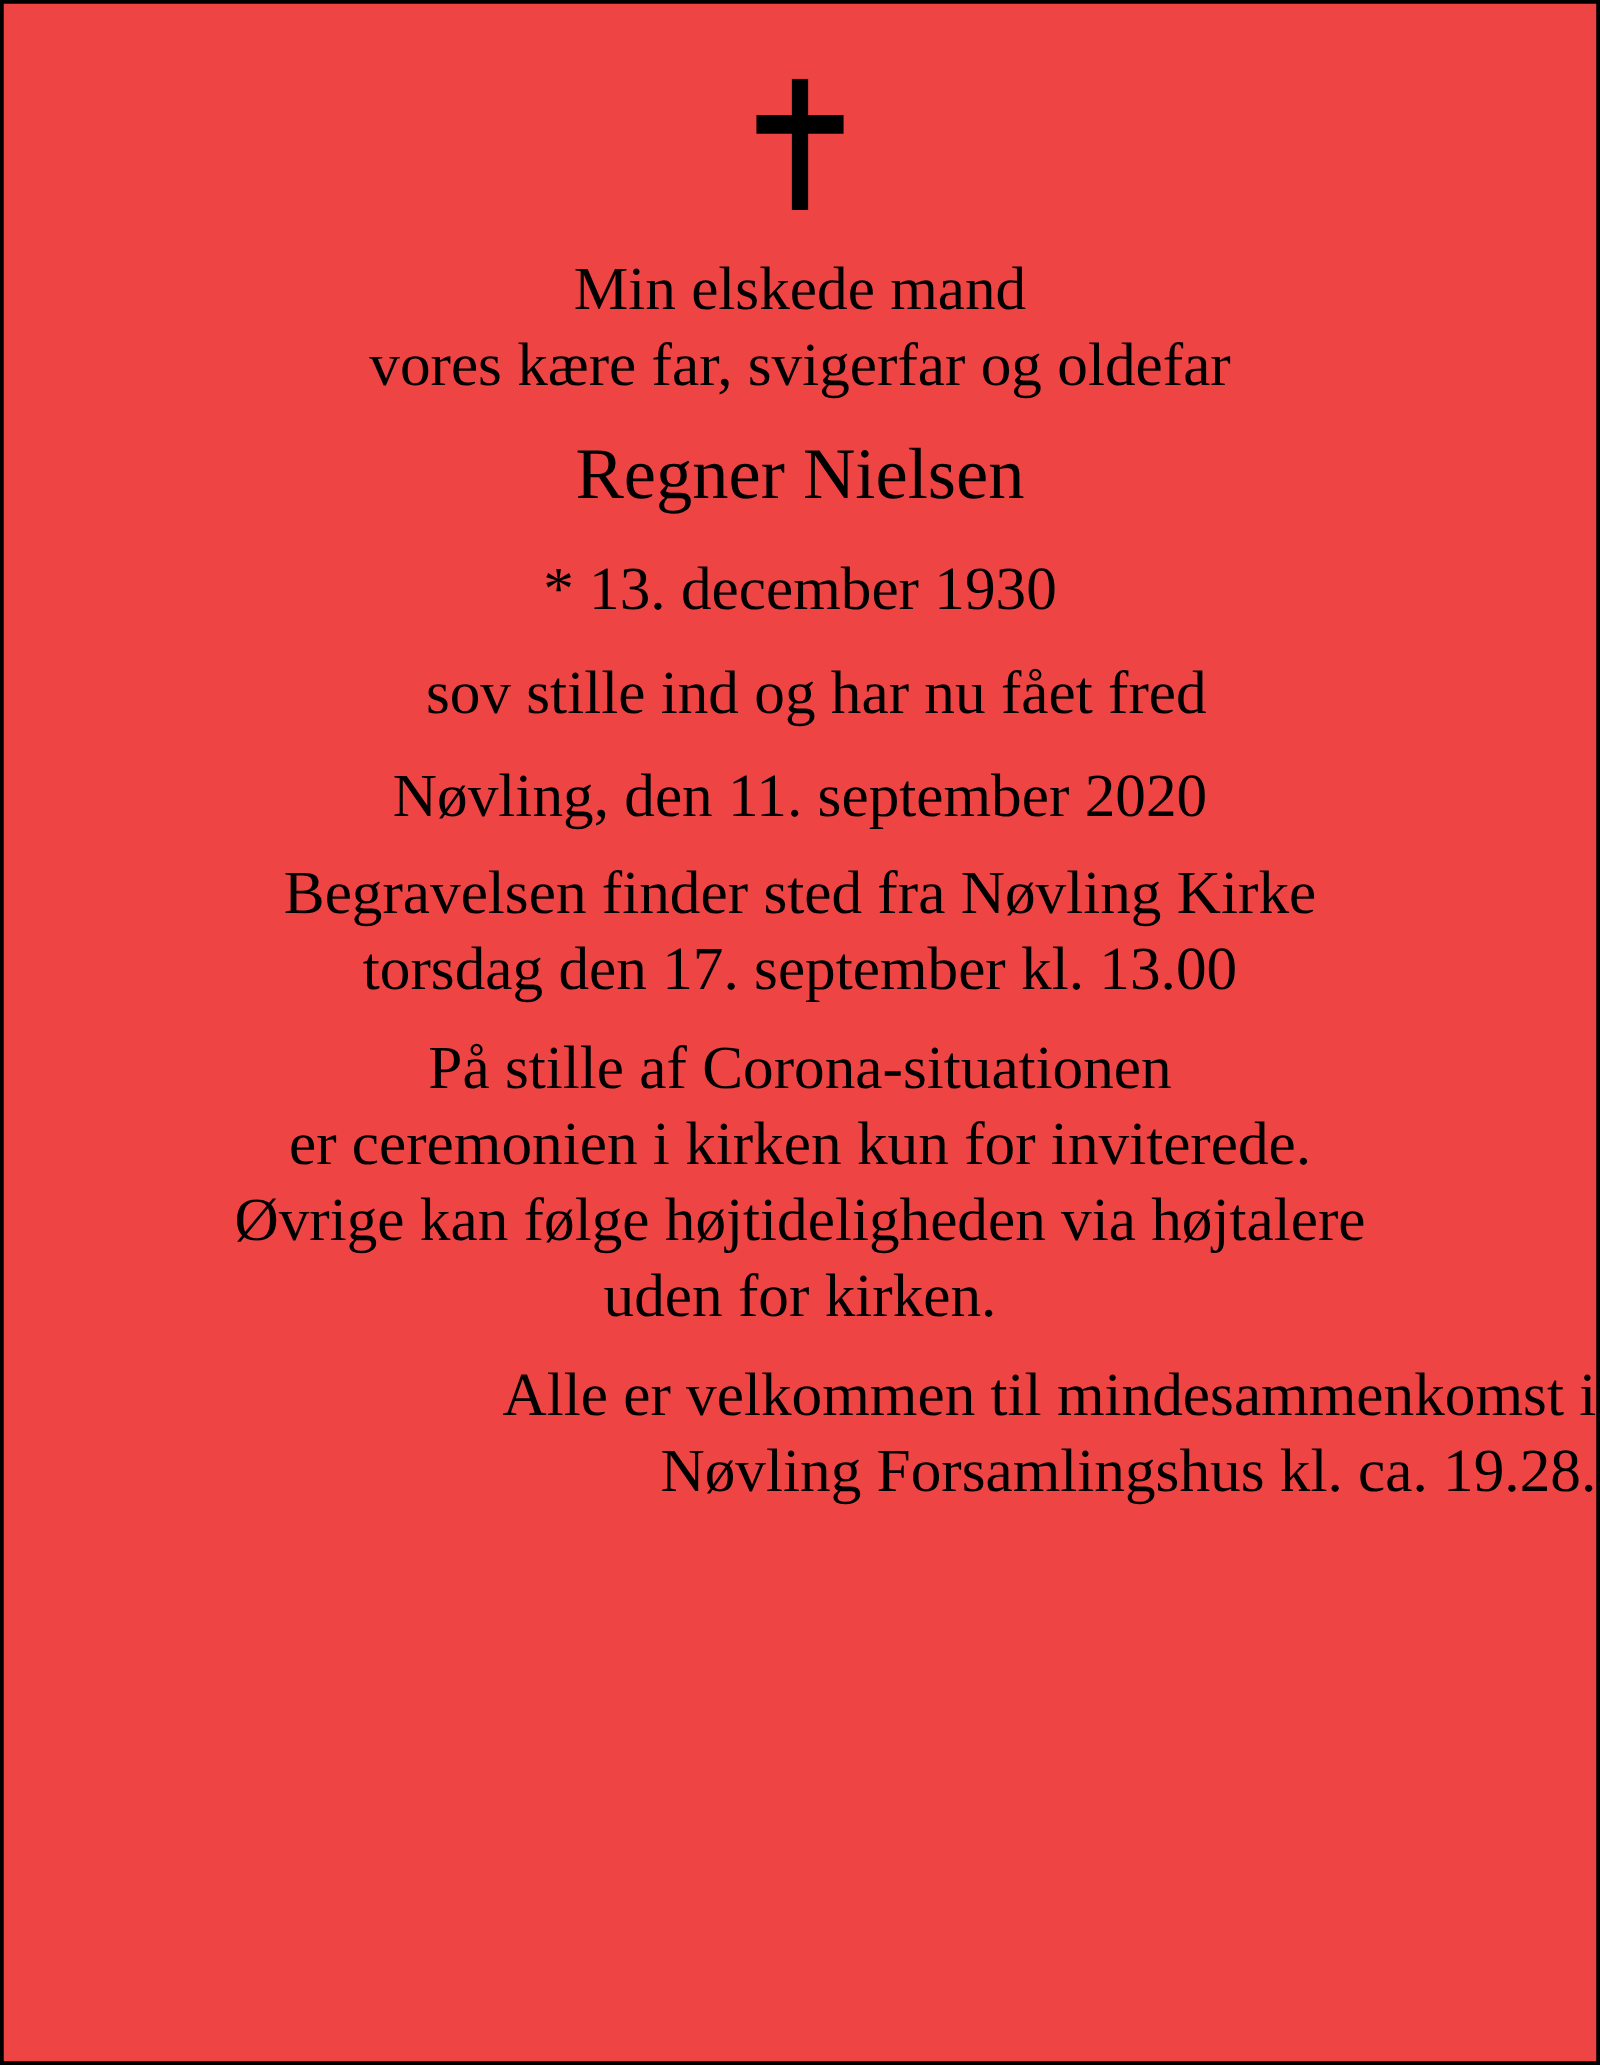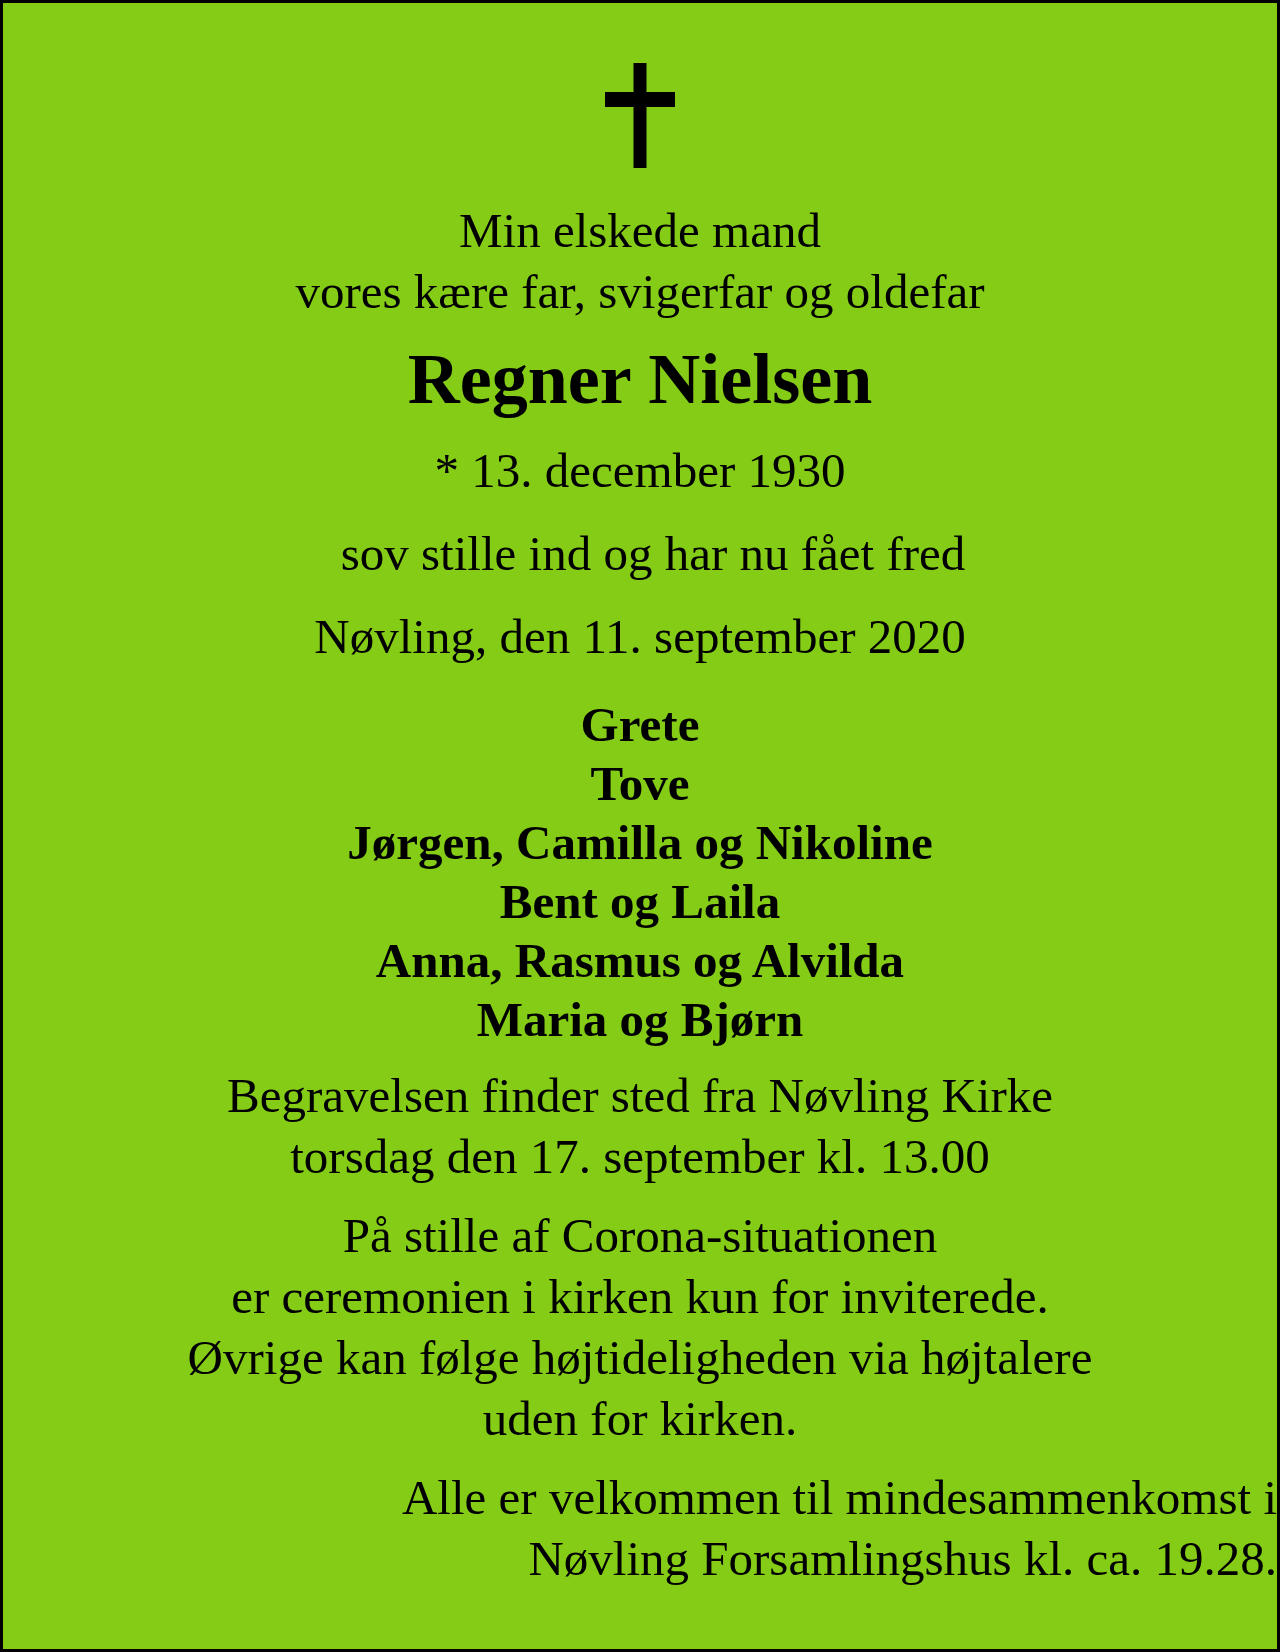--- a/index.html
+++ b/index.html
@@ -4,44 +4,44 @@
 <style>
   html, body {
     margin: 0;
     padding: 0;
     background: #ffffff;
   }
   .page {
     box-sizing: border-box;
     width: 1280px;
     height: 1652px;
-    background: #84cc16;
+    background: #ef4444;
     border: 3px solid #000000;
     color: #000000;
     font-family: "Liberation Serif", "DejaVu Serif", serif;
     text-align: center;
     overflow: hidden;
   }
   .cross {
     margin-top: 60px;
     display: flex;
     justify-content: center;
   }
   .cross svg { display: block; }
   .body-block {
     font-size: 49px;
     line-height: 61px;
     font-weight: 400;
   }
   .intro        { margin-top: 32px; }
   .deceased-name {
     margin: 18px 0 0 0;
-    font-size: 72px;
+    font-size: 58px;
     line-height: 78px;
-    font-weight: 700;
+    font-weight: 400;
   }
   .birth        { margin-top: 22px; }
   .death        { margin-top: 22px; padding-left: 26px; }
   .place-date   { margin-top: 22px; text-align: center; }
   .mourners {
     margin-top: 28px;
     font-size: 49px;
     line-height: 59px;
     font-weight: 700;
   }
@@ -67,28 +67,20 @@
   </div>
 
   <div class="deceased-name">Regner Nielsen</div>
 
   <div class="body-block birth">* 13. december 1930</div>
 
   <div class="body-block death">sov stille ind og har nu fået fred</div>
 
   <div class="body-block place-date">Nøvling, den 11. september 2020</div>
 
-  <div class="mourners">
-    <div>Grete</div>
-    <div>Tove</div>
-    <div>Jørgen, Camilla og Nikoline</div>
-    <div>Bent og Laila</div>
-    <div>Anna, Rasmus og Alvilda</div>
-    <div>Maria og Bjørn</div>
-  </div>
 
   <div class="body-block funeral">
     <div>Begravelsen finder sted fra Nøvling Kirke</div>
     <div>torsdag den 17. september kl. 13.00</div>
   </div>
 
   <div class="body-block corona">
     <div>På stille af Corona-situationen</div>
     <div>er ceremonien i kirken kun for inviterede.</div>
     <div>Øvrige kan følge højtideligheden via højtalere</div>

